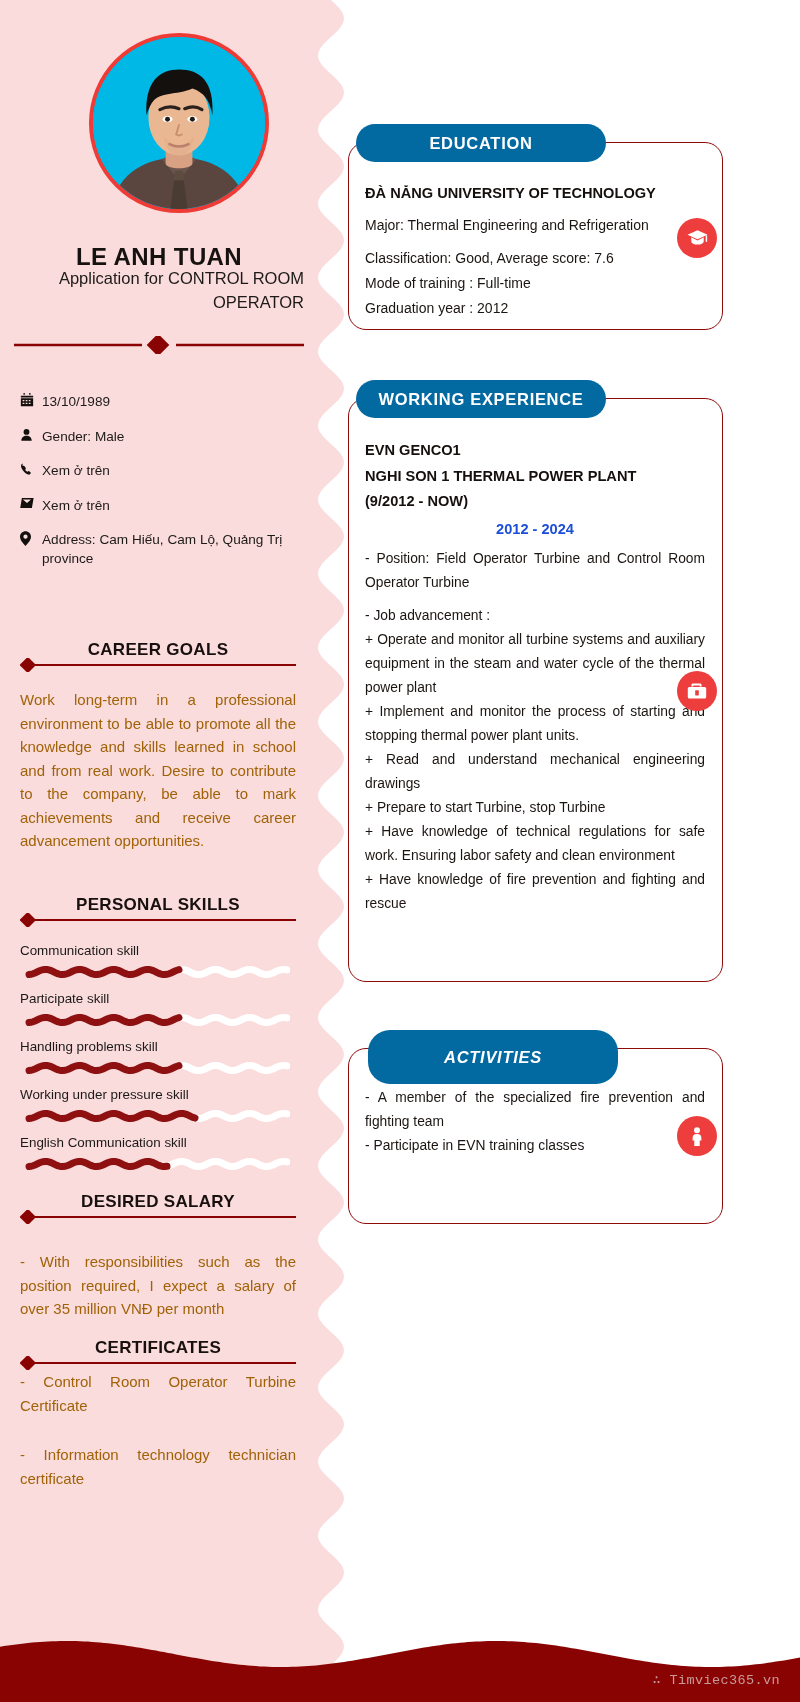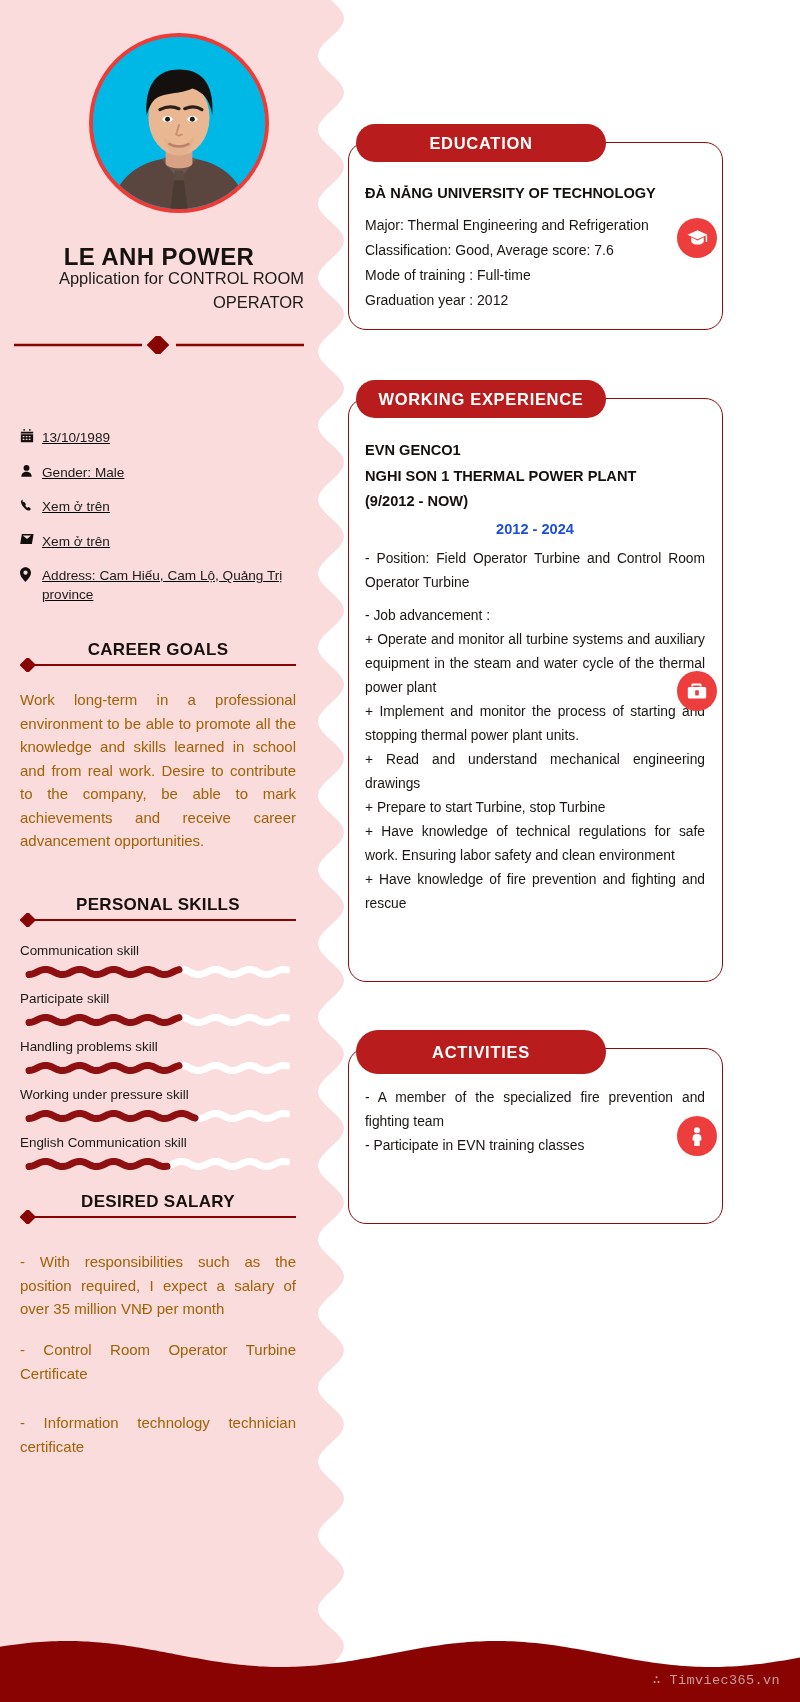--- a/index.html
+++ b/index.html
@@ -49,21 +49,21 @@
     text-align: right;
     font-size: 16.5px; color: #1d1a18; line-height: 24px;
   }
   .name-divider {
     position: absolute; left: 14px; top: 336px;
     width: 290px; height: 18px;
   }
 
   
   .contact {
-    position: absolute; left: 20px; top: 428px; width: 282px; text-decoration: underline;
+    position: absolute; left: 20px; top: 392px; width: 282px;
   }
   .contact-row {
     display: flex; align-items: flex-start;
     margin-bottom: 15.5px;
     font-size: 13.6px; color: #1d1a18; line-height: 19px;
   }
   .contact-ico {
     width: 22px; flex: 0 0 22px; padding-top: 1px;
     color: #120f0d;
     display:flex; align-items:flex-start; justify-content:flex-start;
@@ -103,21 +103,21 @@
 
   
   .card {
     position: absolute;
     border: 1.4px solid #8d0b0b;
     border-radius: 18px;
     background: transparent;
   }
   .card-pill {
     position: absolute;
-    background: #b91c1c;
+    background: #0369a1;
     border-radius: 22px;
     color: #ffffff;
     font-size: 16.5px; font-weight: bold;
     letter-spacing: .7px;
     display: flex; align-items: center; justify-content: center;
     z-index: 5;
   }
   .card-body {
     position: absolute;
     color: #17120f;
@@ -130,21 +130,21 @@
     display:flex; align-items:center; justify-content:center;
     z-index: 6;
   }
   .badge svg { display:block; }
 
   .edu-title {
     font-size: 14.6px; font-weight: bold; color: #15100d;
     line-height: 22px; margin-bottom: 9px;
   }
   .edu-line { font-size: 14px; color: #1b1512; line-height: 25px; }
-  .edu-line.sp { margin-bottom: 0; }
+  .edu-line.sp { margin-bottom: 8px; }
 
   .exp-org {
     font-size: 14.6px; font-weight: bold; color: #15100d;
     line-height: 25.5px;
   }
   .exp-years {
     font-size: 14.6px; font-weight: bold; color: #1d4ed8;
     text-align: center; margin-top: 6px; margin-bottom: 10px;
   }
   .exp-p {
@@ -203,21 +203,21 @@
         <circle cx="104" cy="86" r="2.6" fill="#221a14"></circle>
 
         <path d="M90 92 L87 102 q 3 2 6 0" stroke="#c98f6e" stroke-width="2" fill="none" stroke-linecap="round"></path>
 
         <path d="M80 112 q 10 5 20 0" stroke="#b06a62" stroke-width="2.6" fill="none" stroke-linecap="round"></path>
 
         <path d="M74 104 q 16 18 32 0 q -4 20 -16 21 q -12 -1 -16 -21 Z" fill="#d7a584" opacity=".35"></path>
       </svg>
     </div>
 
-    <div class="cv-name">LE ANH POWER</div>
+    <div class="cv-name">LE ANH TUAN</div>
     <div class="cv-role">Application for CONTROL ROOM OPERATOR</div>
 
     <svg class="name-divider" viewBox="0 0 290 18">
       <line x1="0" y1="9" x2="128" y2="9" stroke="#8a0303" stroke-width="2.6"></line>
       <line x1="162" y1="9" x2="290" y2="9" stroke="#8a0303" stroke-width="2.6"></line>
       <rect x="136" y="1" width="16" height="16" transform="rotate(45 144 9)" fill="#8a0303"></rect>
     </svg>
 
     <div class="contact">
       <div class="contact-row">
@@ -311,20 +311,27 @@
         <div class="label">DESIRED SALARY</div>
         <svg class="rule" viewBox="0 0 276 14" preserveAspectRatio="none">
           <line x1="10" y1="7" x2="276" y2="7" stroke="#8a0303" stroke-width="2"></line>
           <rect x="2" y="1.2" width="11.6" height="11.6" transform="rotate(45 7.8 7)" fill="#8a0303"></rect>
         </svg>
       </div>
       <div class="side-body" style="margin-top:26px;">- With responsibilities such as the position required, I expect a salary of over 35 million VNĐ per month</div>
     </div>
 
     <div class="side-sec" style="top:1338px;">
+      <div class="side-head">
+        <div class="label">CERTIFICATES</div>
+        <svg class="rule" viewBox="0 0 276 14" preserveAspectRatio="none">
+          <line x1="10" y1="7" x2="276" y2="7" stroke="#8a0303" stroke-width="2"></line>
+          <rect x="2" y="1.2" width="11.6" height="11.6" transform="rotate(45 7.8 7)" fill="#8a0303"></rect>
+        </svg>
+      </div>
       <div class="side-body" style="margin-top:0;">- Control Room Operator Turbine Certificate</div>
       <div class="side-body" style="margin-top:26px;">- Information technology technician certificate</div>
     </div>
   </div>
 
   <div class="card" style="left:348px; top:142px; width:375px; height:188px;"></div>
   <div class="card-pill" style="left:356px; top:124px; width:250px; height:38px;">
     <span>EDUCATION</span>
   </div>
   <div class="badge" style="left:677px; top:218px;">
@@ -362,21 +369,21 @@
     <div class="exp-p gap">- Job advancement :</div>
     <div class="exp-p">+ Operate and monitor all turbine systems and auxiliary equipment in the steam and water cycle of the thermal power plant</div>
     <div class="exp-p">+ Implement and monitor the process of starting and stopping thermal power plant units.</div>
     <div class="exp-p">+ Read and understand mechanical engineering drawings</div>
     <div class="exp-p">+ Prepare to start Turbine, stop Turbine</div>
     <div class="exp-p">+ Have knowledge of technical regulations for safe work. Ensuring labor safety and clean environment</div>
     <div class="exp-p">+ Have knowledge of fire prevention and fighting and rescue</div>
   </div>
 
   <div class="card" style="left:348px; top:1048px; width:375px; height:176px;"></div>
-  <div class="card-pill" style="left:356px; top:1030px; width:250px; height:44px;">
+  <div class="card-pill" style="left:368px; top:1030px; width:250px; height:54px;font-style:italic;">
     <span>ACTIVITIES</span>
   </div>
   <div class="badge" style="left:677px; top:1116px;">
     <svg width="14" height="19" viewBox="0 0 14 19" fill="#ffffff">
       <circle cx="7" cy="3.2" r="3"></circle>
       <path d="M7 7c3.2 0 4.4 1.6 4.4 4.2v2.2H9.7V19H4.3v-5.6H2.6v-2.2C2.6 8.6 3.8 7 7 7z"></path>
     </svg>
   </div>
   <div class="card-body" style="left:365px; top:1086px; width:340px;">
     <div class="act-p">- A member of the specialized fire prevention and fighting team</div>

